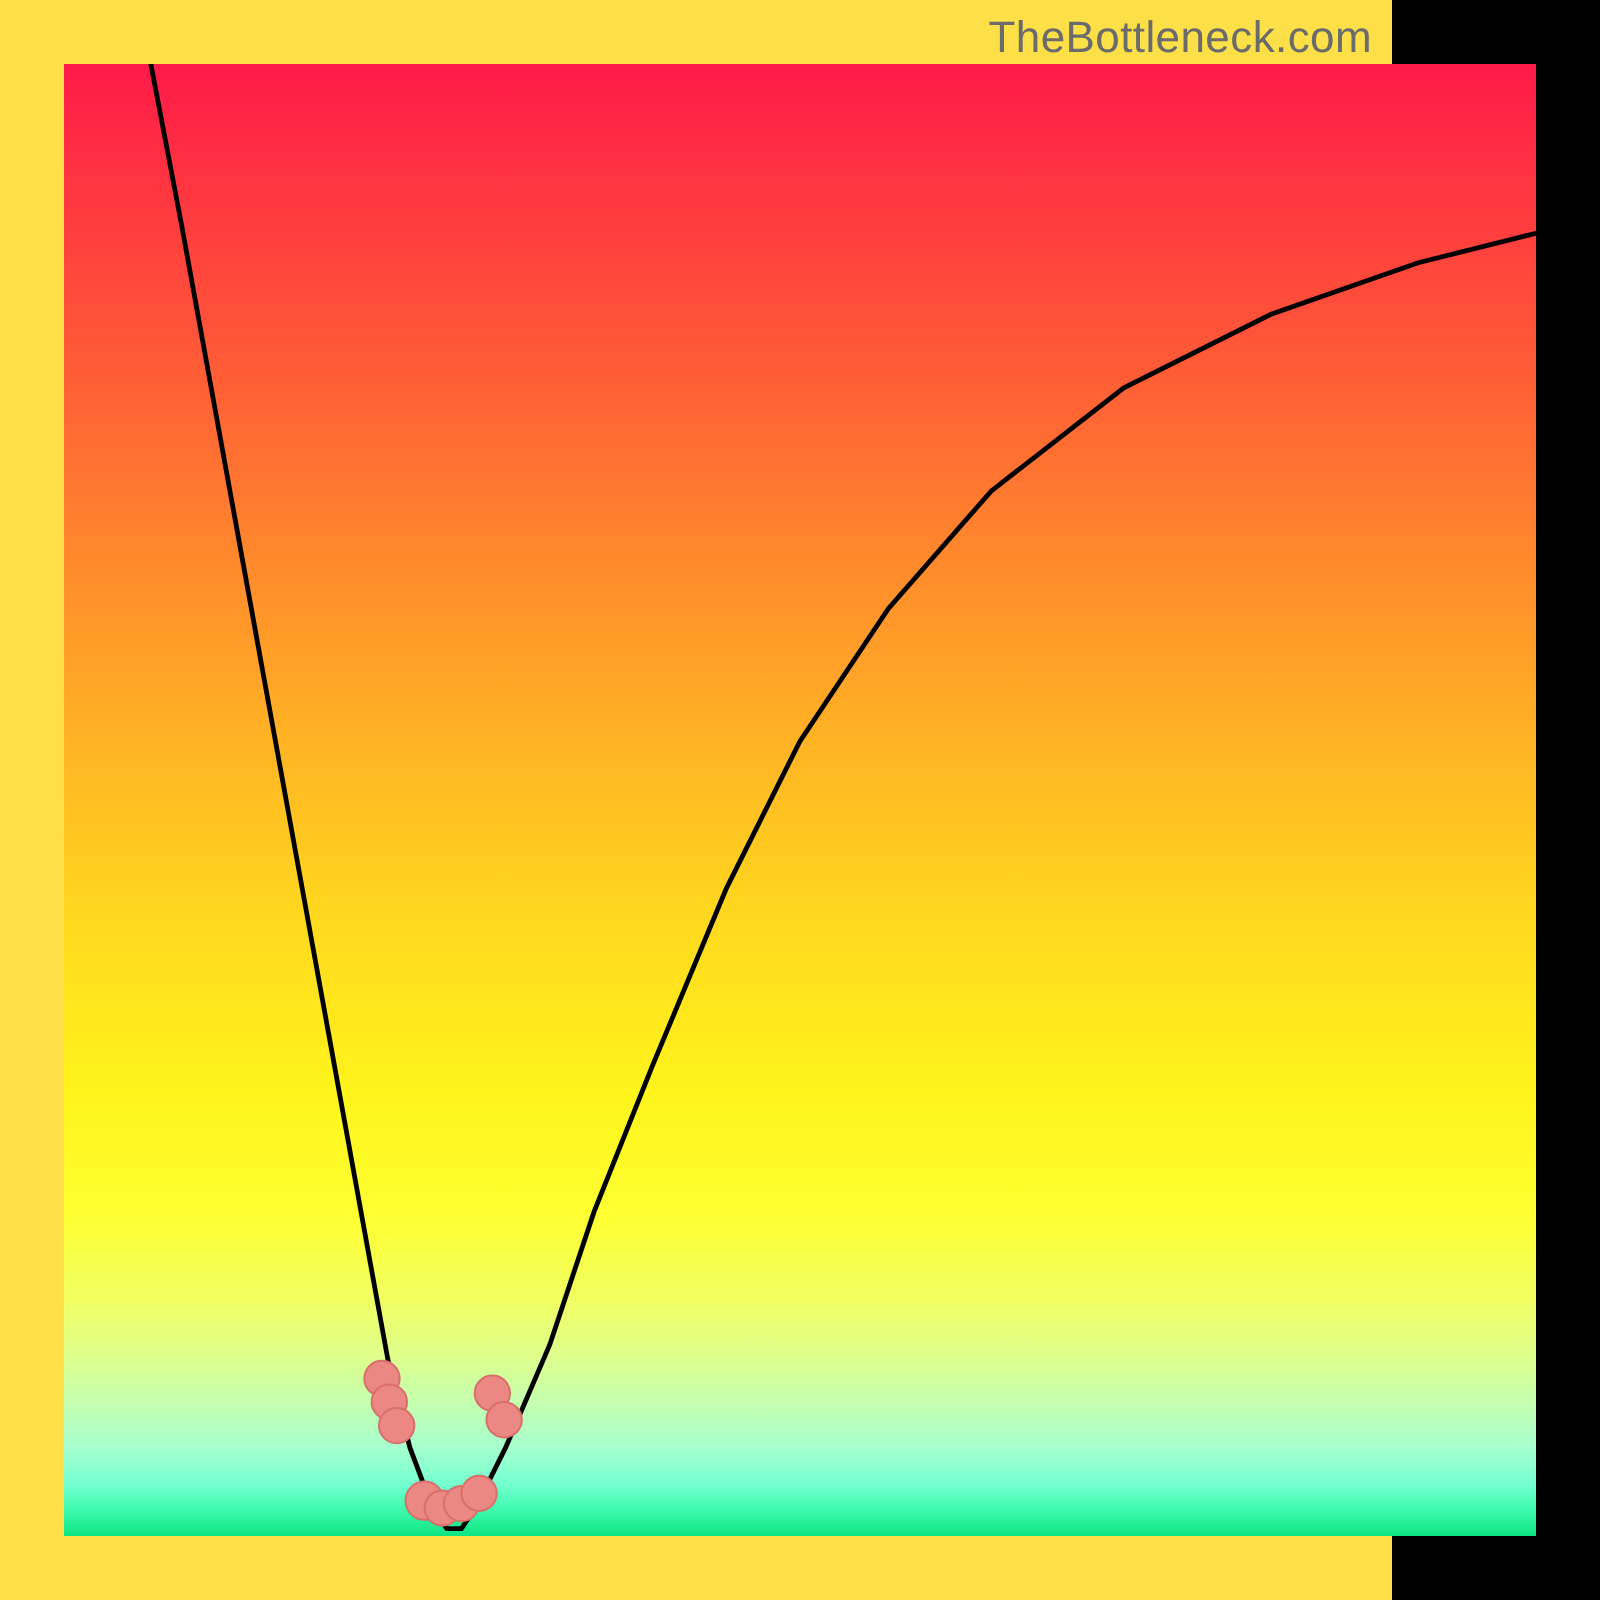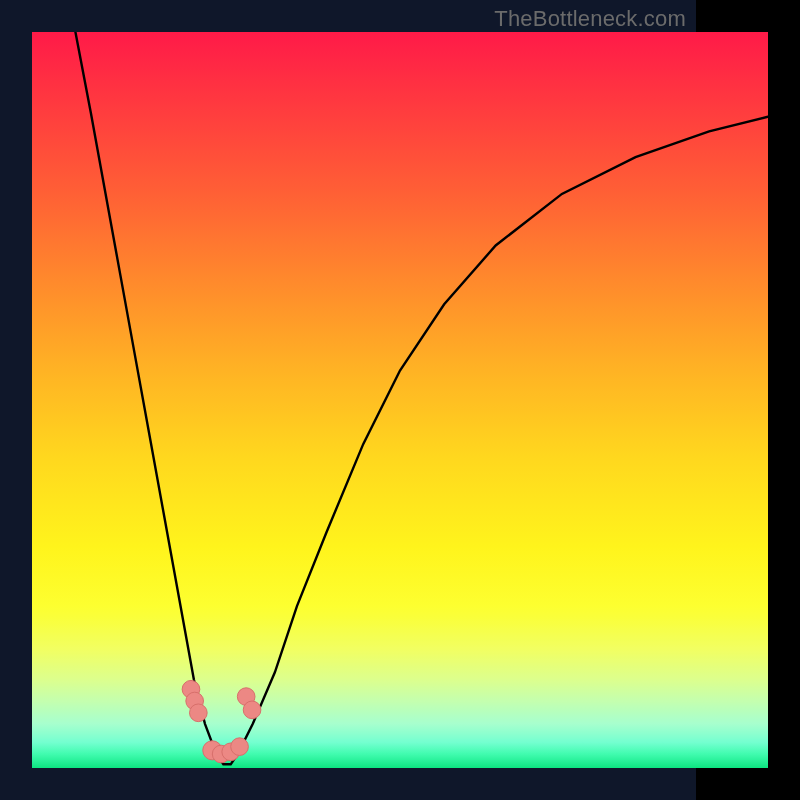--- a/index.html
+++ b/index.html
@@ -10,21 +10,21 @@
     background: #000;
     overflow: hidden;
     font-family: Arial, Helvetica, sans-serif;
   }
   .frame {
     position: absolute;
     top: 0;
     left: 0;
     width: 696px;
     height: 800px;
-    background: #0f172a;
+    background: #fde047;
   }
   .plot {
     position: absolute;
     top: 32px;
     left: 32px;
     width: 736px;
     height: 736px;
     overflow: hidden;
   }
   .gradient {

